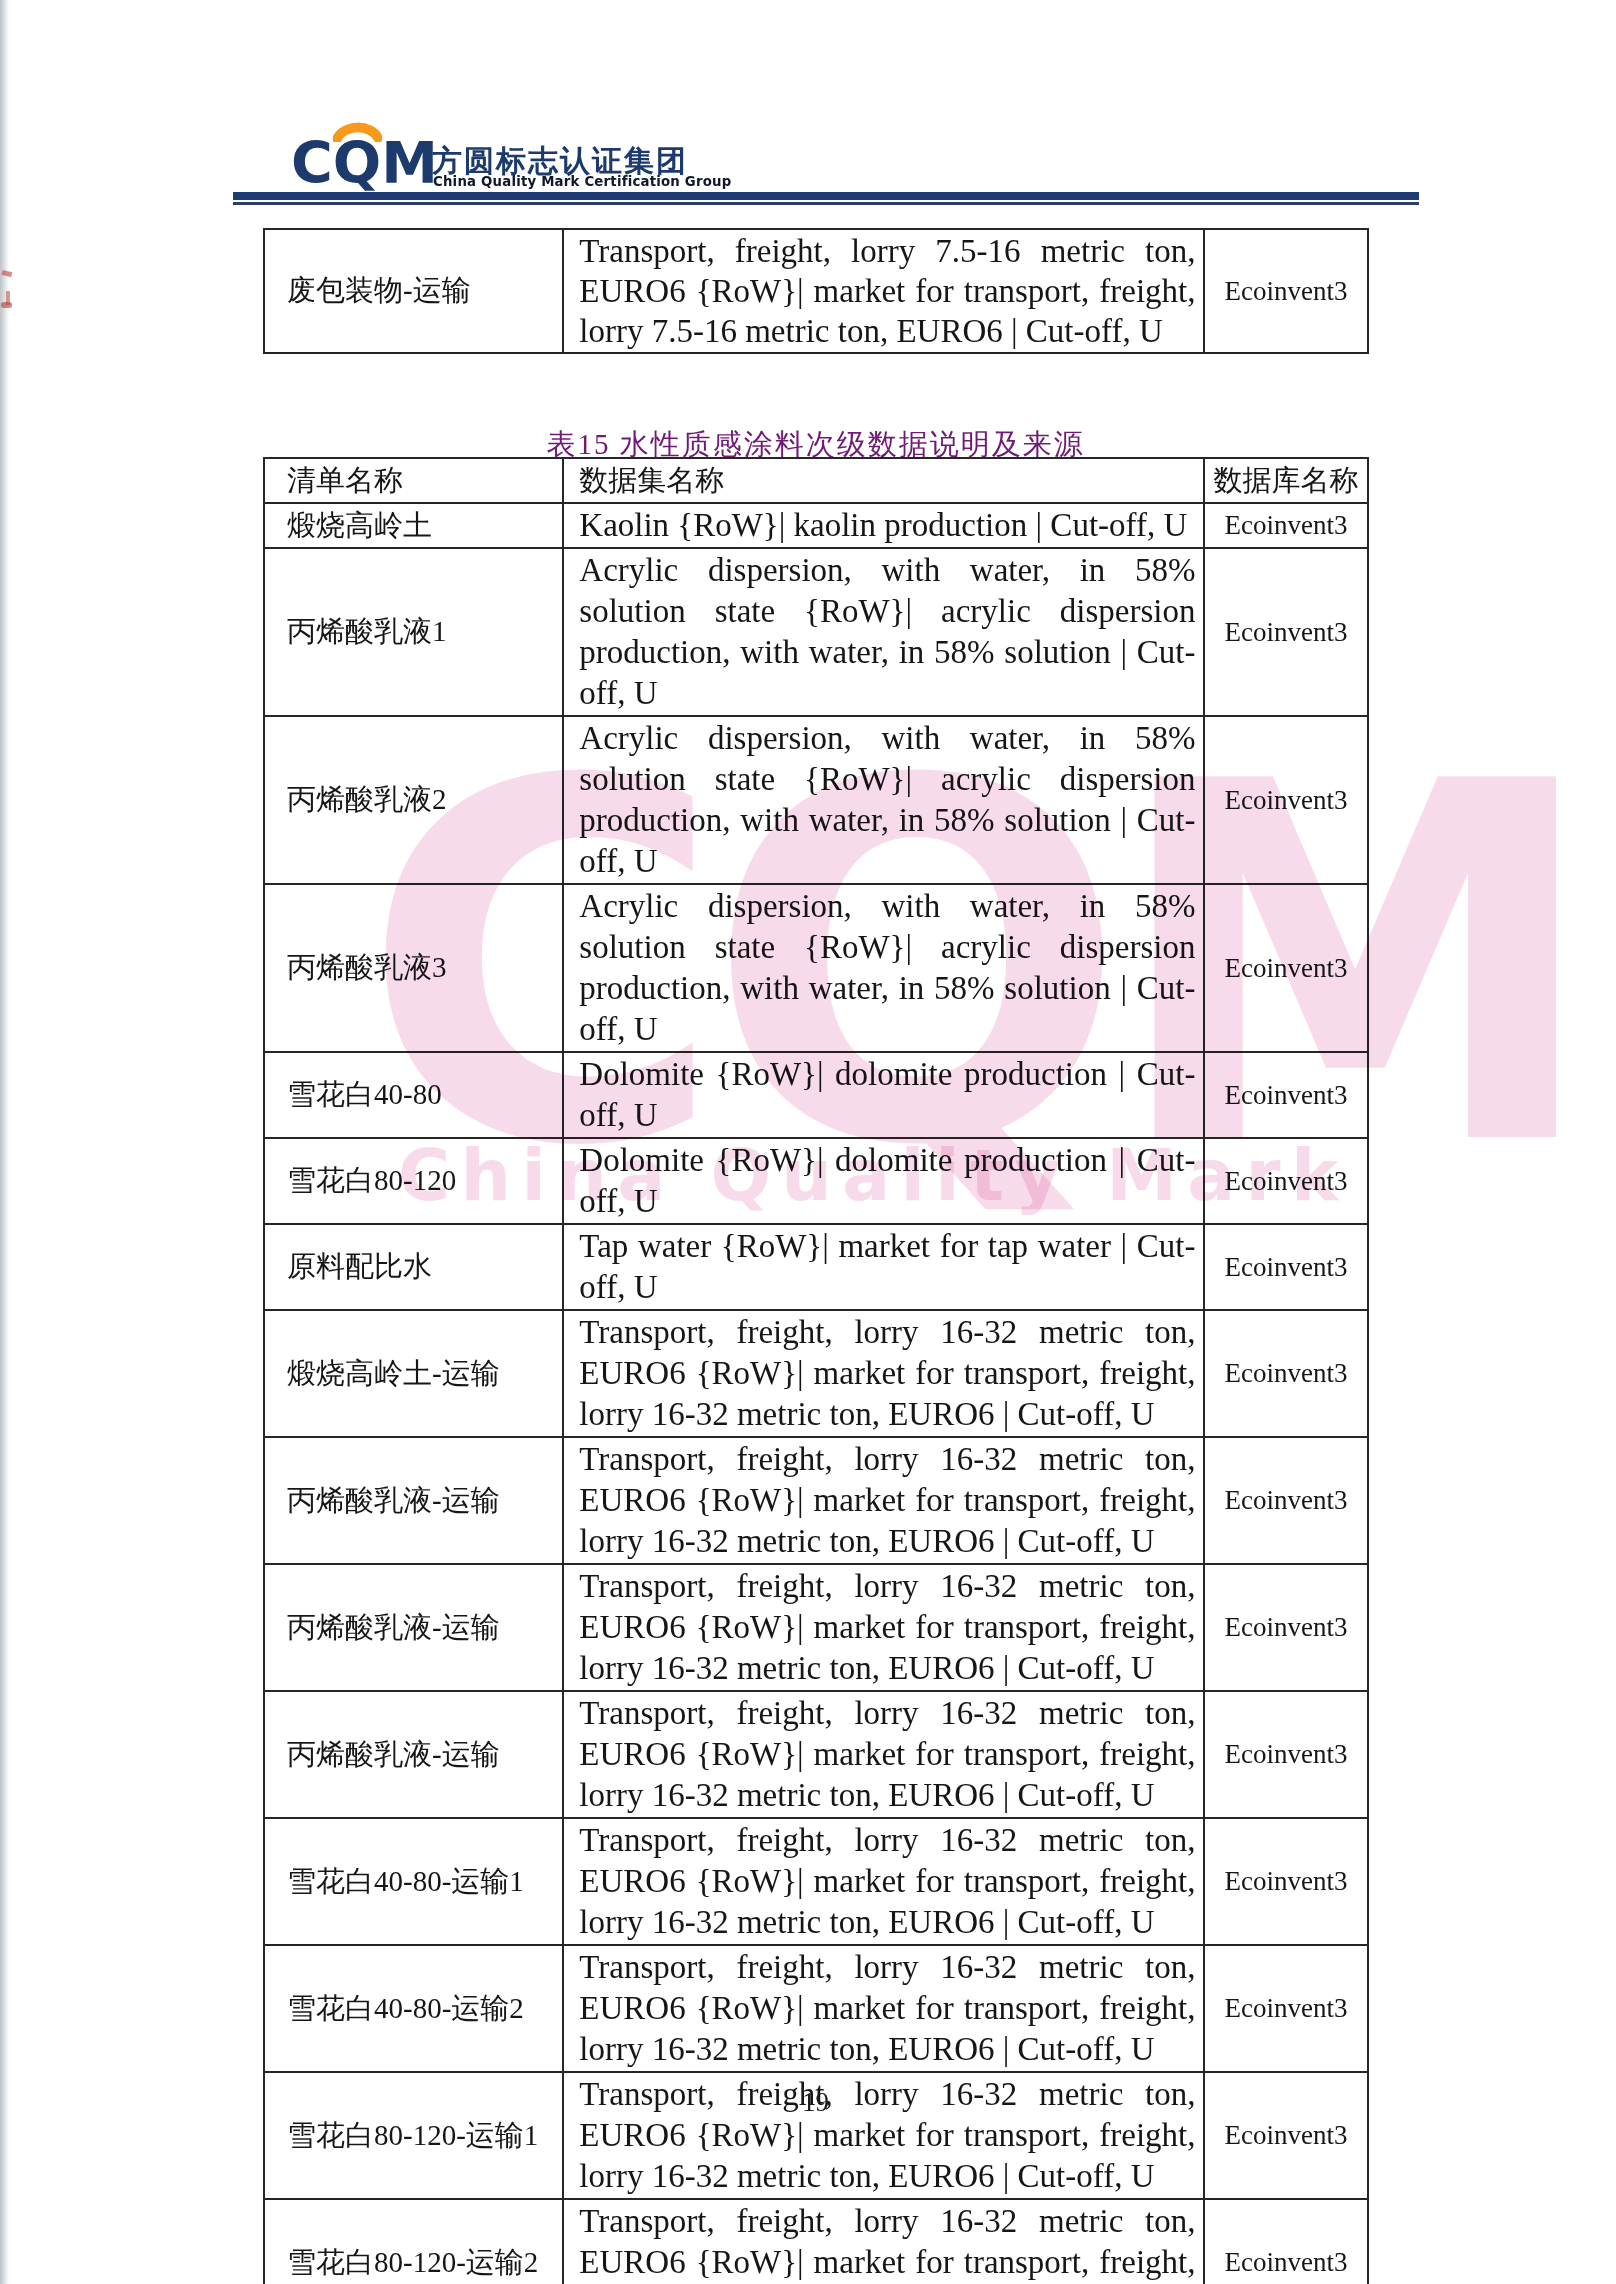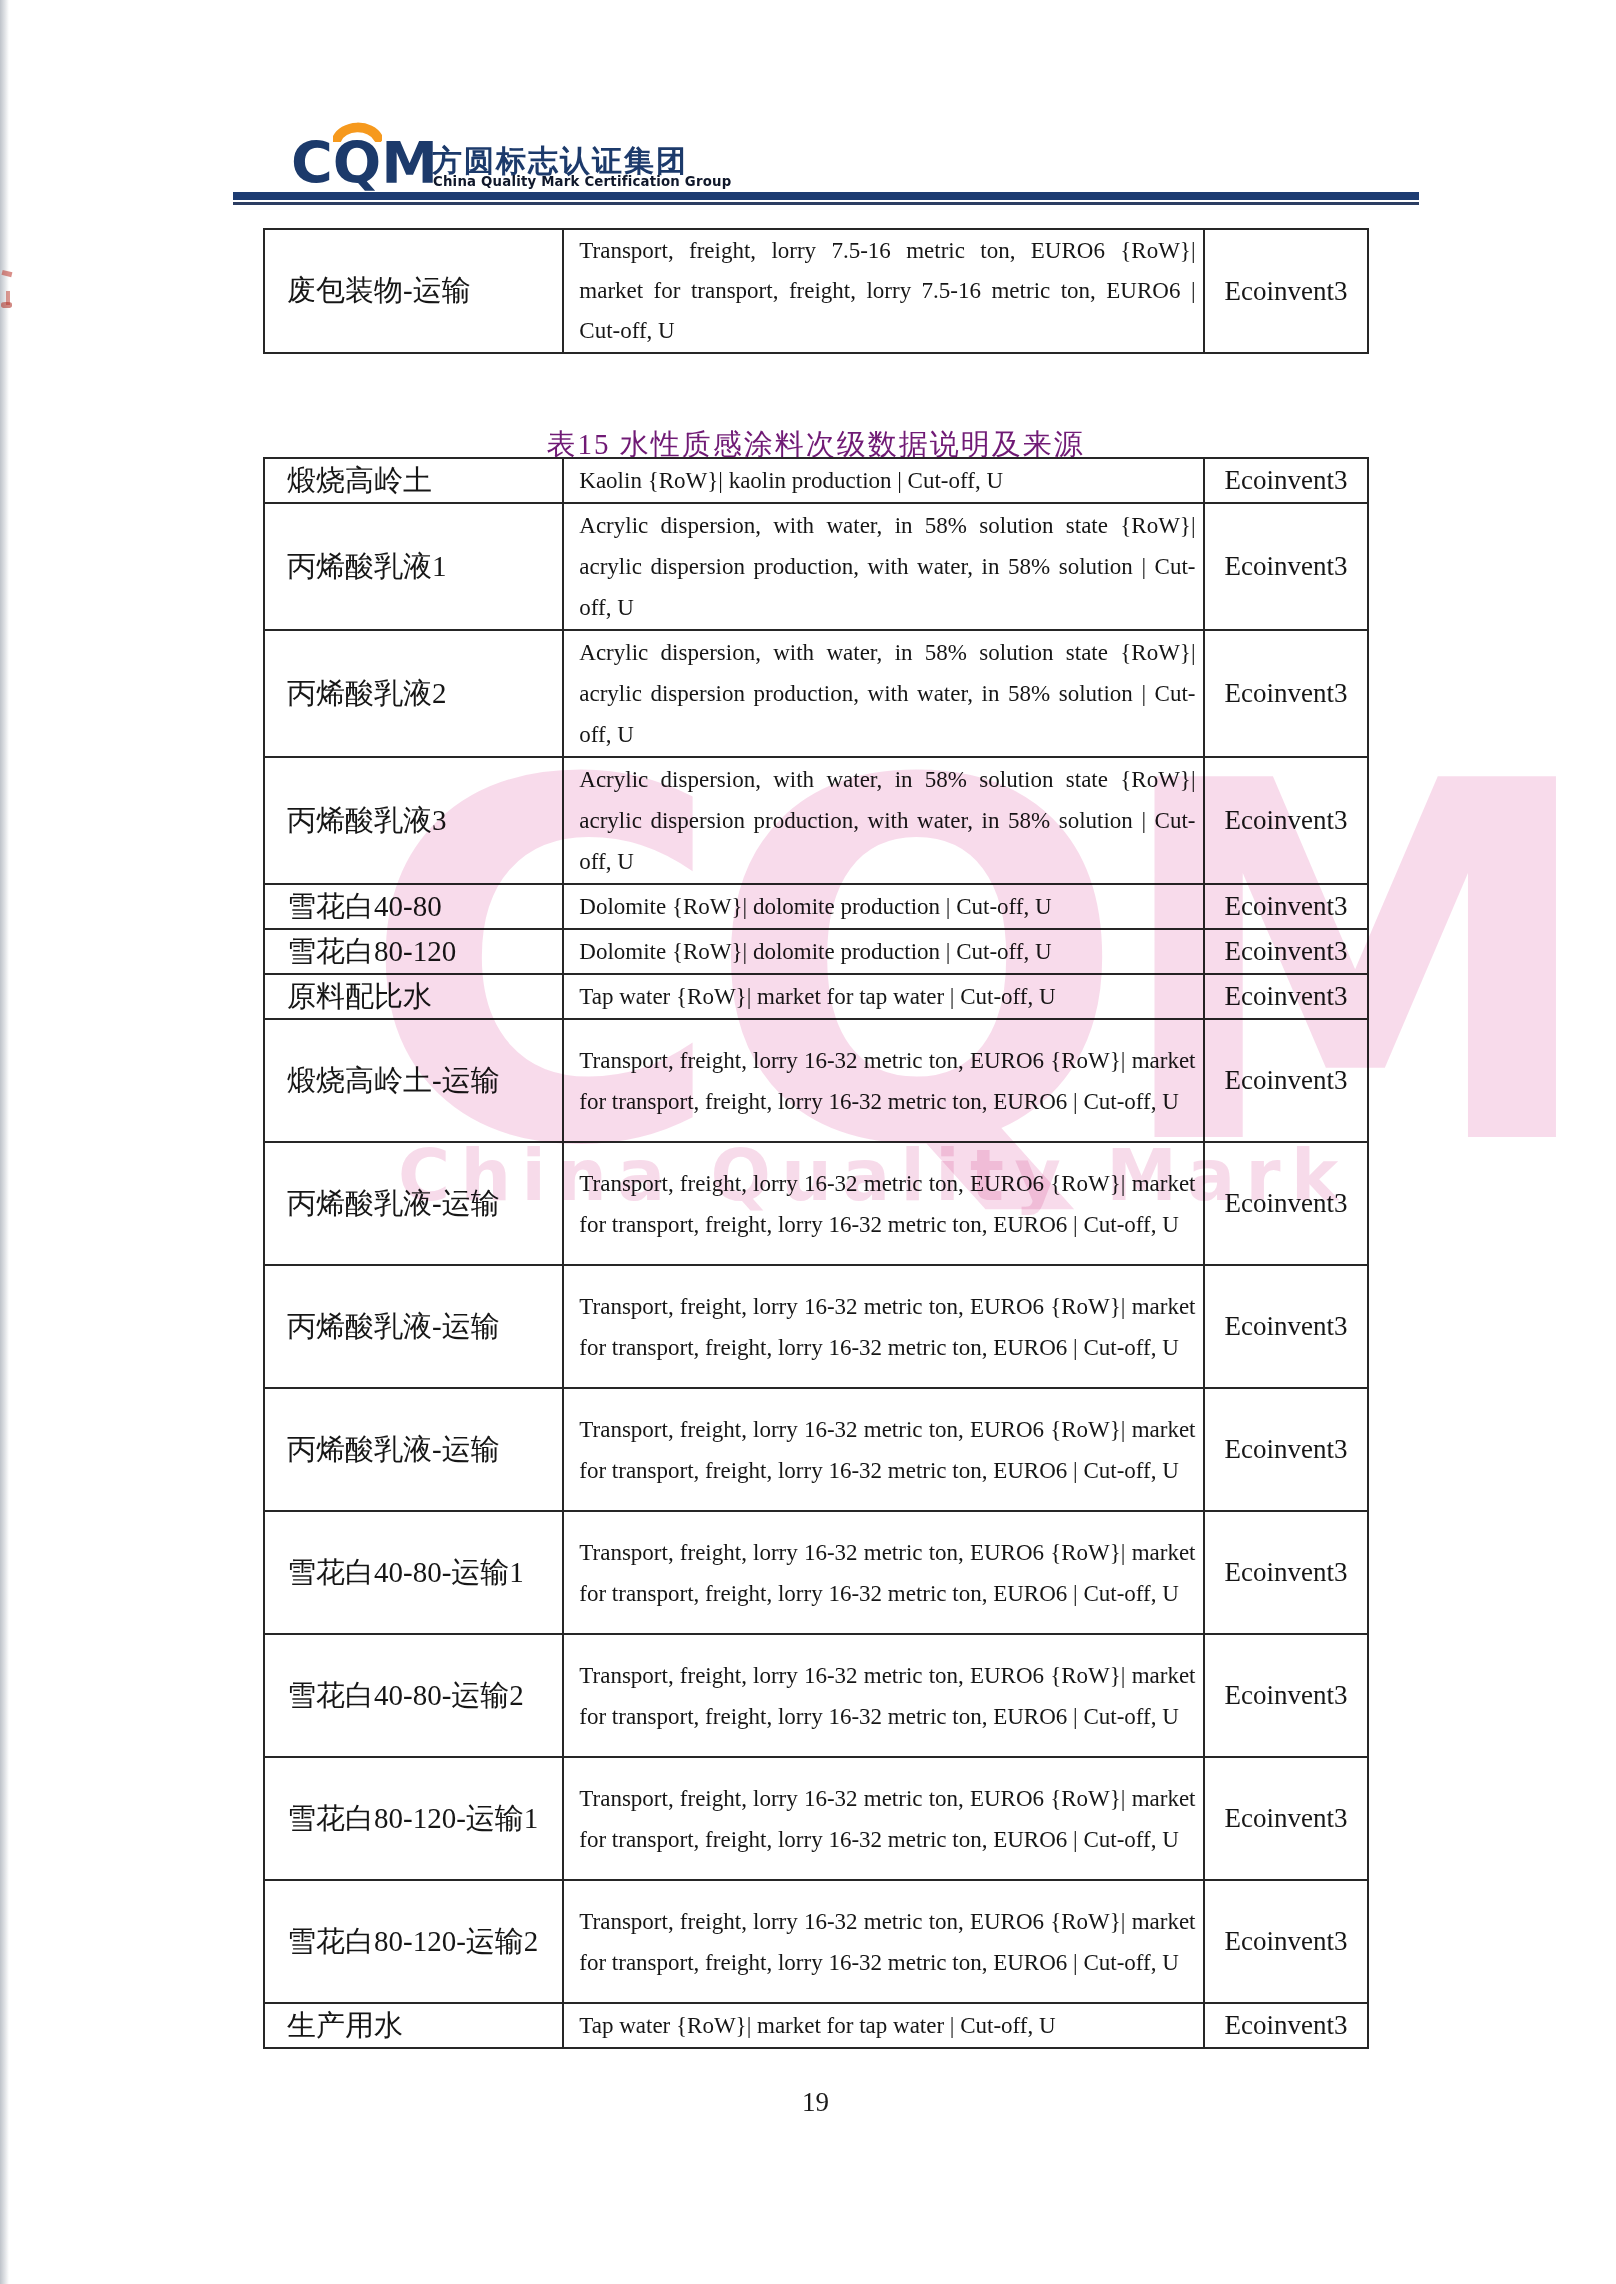--- a/index.html
+++ b/index.html
@@ -51,21 +51,21 @@
   }
   table.tbl td{
     border:2px solid #262626;
     vertical-align:middle;
     overflow:hidden;
   }
   .top-tbl{top:228px;}
   .main-tbl{top:457px;}
   .c1{padding-left:22px;font-size:29px;}
   .c2 .txt{
-    font-size:23px;line-height:41px;
+    font-size:33px;line-height:41px;
     text-align:justify;
     padding:0 6.5px 0 14.3px;
   }
   .top-tbl .c2 .txt{line-height:40px;}
   .c3{text-align:center;font-size:27px;}
   tr.rh-top{height:119px;}
   tr.rh-header{height:44px;}
   tr.rh-k{height:44px;}
   tr.rh-s{height:43px;}
   tr.rh-t{height:123px;}
@@ -140,20 +140,27 @@
 
   <div class="tbl-title">表15 水性质感涂料次级数据说明及来源</div>
 
   <table class="tbl main-tbl">
     <colgroup>
         <col style="width:299px">
         <col style="width:641px">
         <col style="width:164px">
       </colgroup>
     <tbody>
+        <tr class="rh-header">
+      <td class="c1 hdr">清单名称</td>
+      <td class="c2 hdr">
+            <div class="txt" style="font-size:29px">数据集名称</div>
+          </td>
+      <td class="c3 hdr">数据库名称</td>
+    </tr>
     <tr class="rh-k">
       <td class="c1">煅烧高岭土</td>
       <td class="c2">
             <div class="txt">Kaolin {RoW}| kaolin production | Cut-off, U</div>
           </td>
       <td class="c3">Ecoinvent3</td>
     </tr>
     <tr class="rh-t">
       <td class="c1">丙烯酸乳液1</td>
       <td class="c2">

